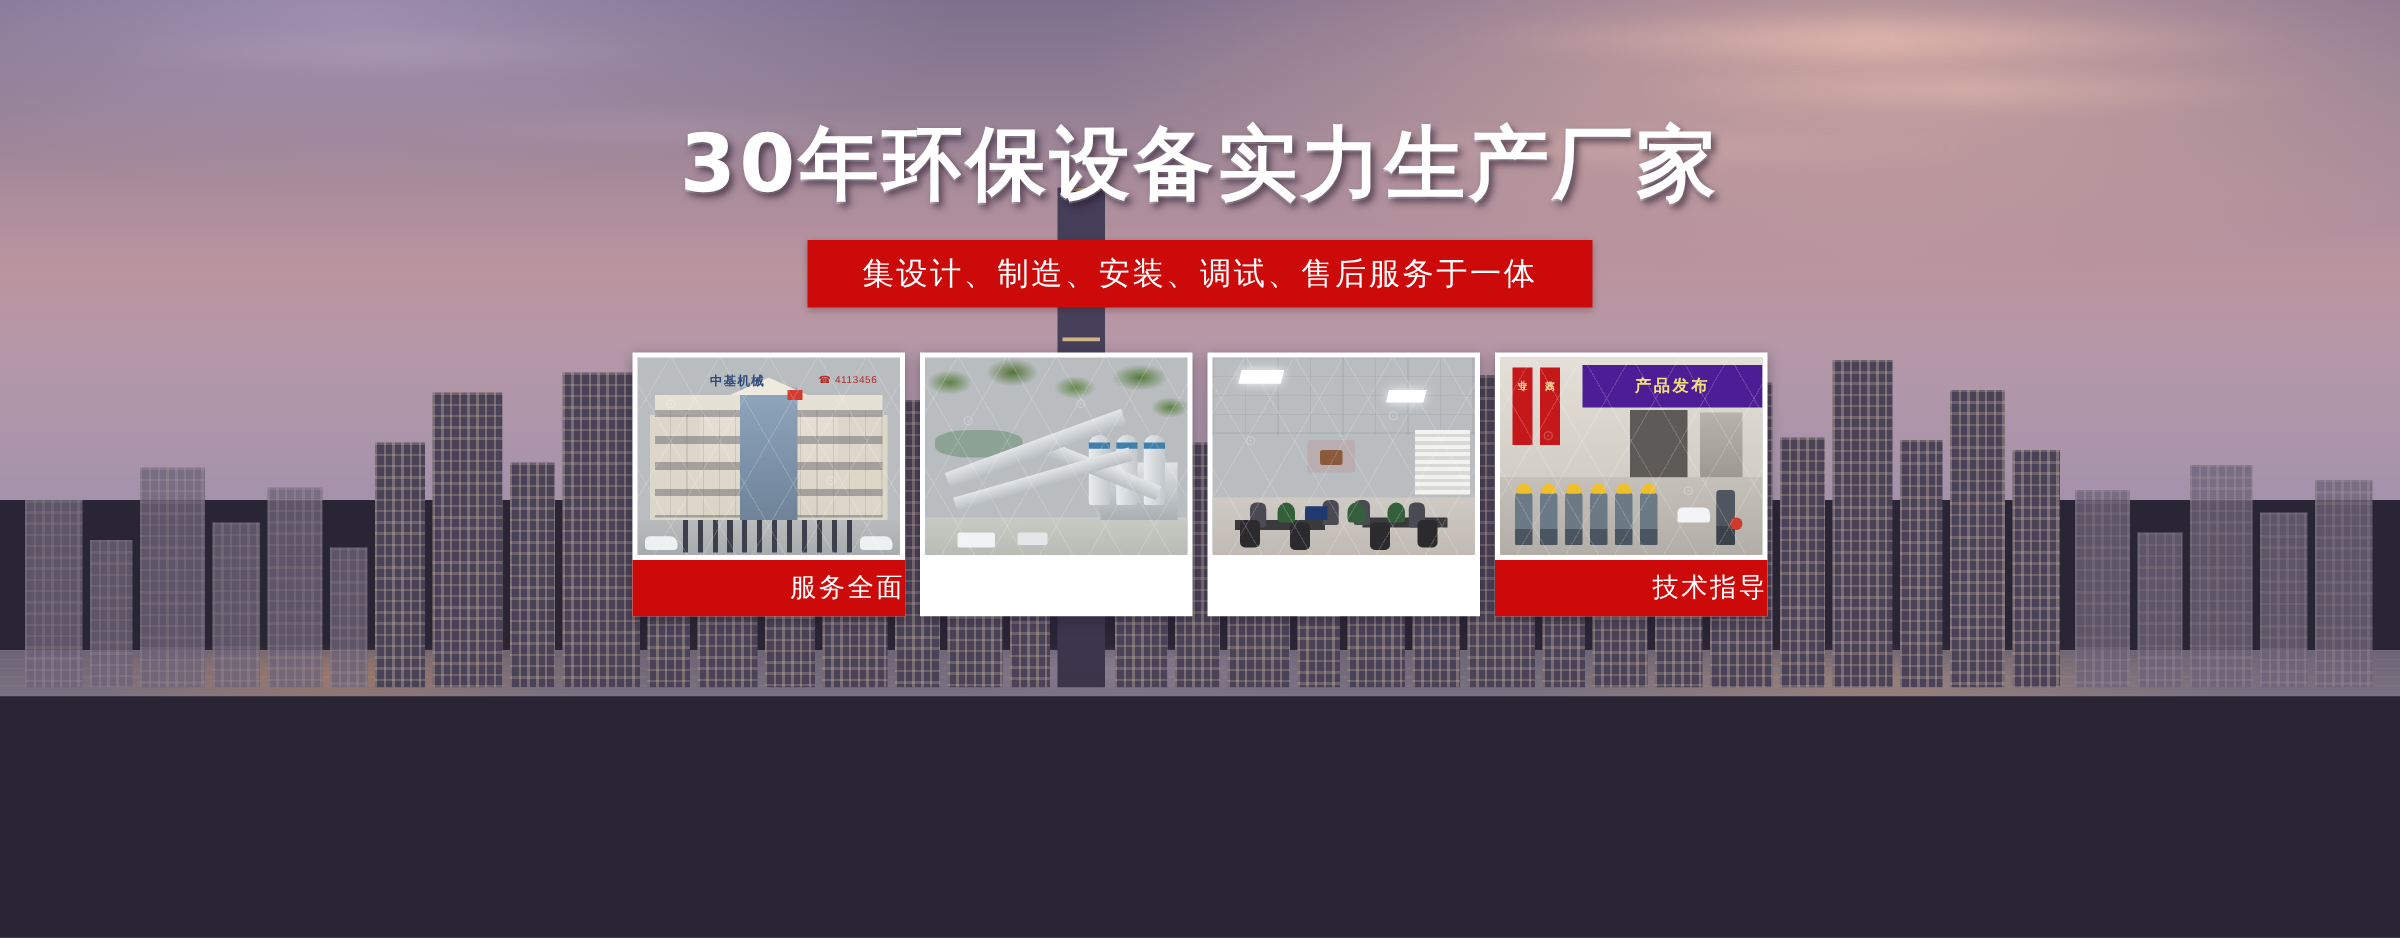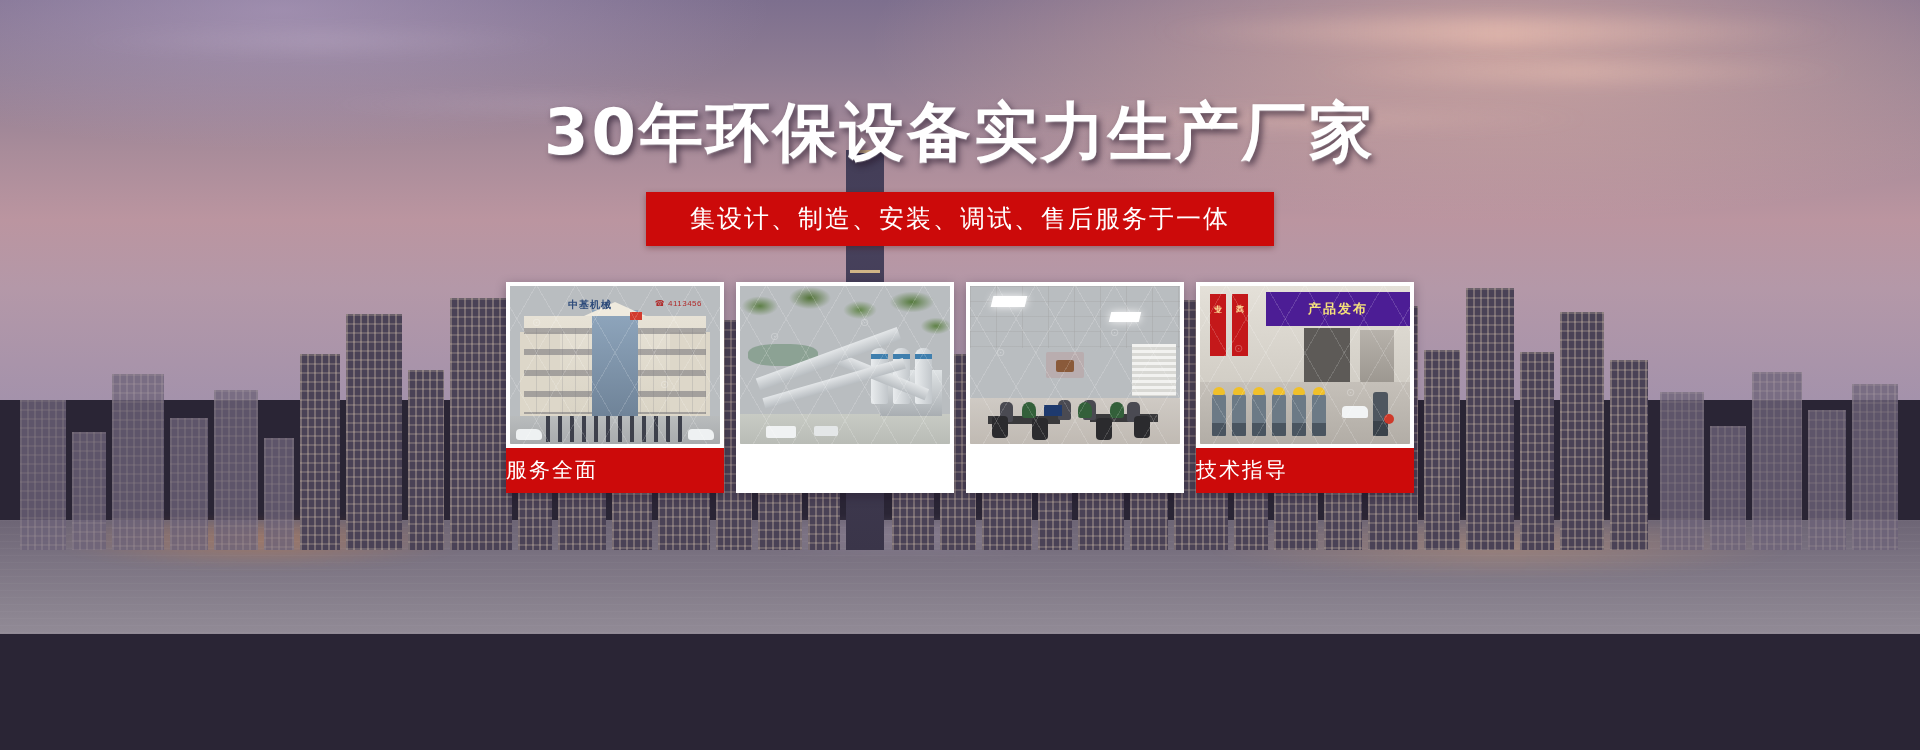--- a/index.html
+++ b/index.html
@@ -1,20 +1,20 @@
 <!DOCTYPE html>
 <html><head>
 <meta charset="utf-8">
 <style>
   * { margin:0; padding:0; box-sizing:border-box; }
   html,body { width:1920px; height:750px; overflow:hidden; background:#2a2535; }
   body { font-family:"Liberation Sans","DejaVu Sans",sans-serif; }
 
   .banner {
-    position:relative; width:1920px; height:634px; overflow:hidden;
+    position:relative; width:1920px; height:557px; overflow:hidden;
   }
 
   
   .sky {
     position:absolute; left:0; top:0; width:1920px; height:400px;
     background:
       radial-gradient(ellipse 900px 260px at 1500px 40px, rgba(255,196,170,.55) 0%, rgba(255,170,150,0) 70%),
       radial-gradient(ellipse 700px 200px at 280px 10px, rgba(190,170,205,.5) 0%, rgba(190,170,205,0) 70%),
       linear-gradient(to bottom,#7d6f8e 0%, #8f7d93 18%, #a98c9a 38%, #bb95a0 55%, #b498a8 72%, #a492ab 100%);
   }
@@ -103,21 +103,21 @@
   }
   .card{
     width:218px; background:#ffffff; padding:4px 4px 0 4px;
     box-shadow:0 3px 10px rgba(30,15,35,.35);
   }
   .card .photo{
     width:210px; height:158px; position:relative; overflow:hidden;
     background:#b9bdc0;
   }
   .card .cap{
-    background:#cc0a0a; color:#fff; text-align:left;
+    background:#cc0a0a; color:#fff; text-align:right;
     font-size:21px; letter-spacing:2px; padding:8px 0 9px 0;
     margin:4px -4px 0 -4px;
     font-family:Liberation Mono, monospace;
   }
   .wm{
     position:absolute; inset:0; opacity:.5; pointer-events:none;
     background-image:
       repeating-linear-gradient(60deg, rgba(255,255,255,.30) 0 1px, rgba(255,255,255,0) 1px 34px),
       repeating-linear-gradient(-60deg, rgba(255,255,255,.30) 0 1px, rgba(255,255,255,0) 1px 34px);
   }

